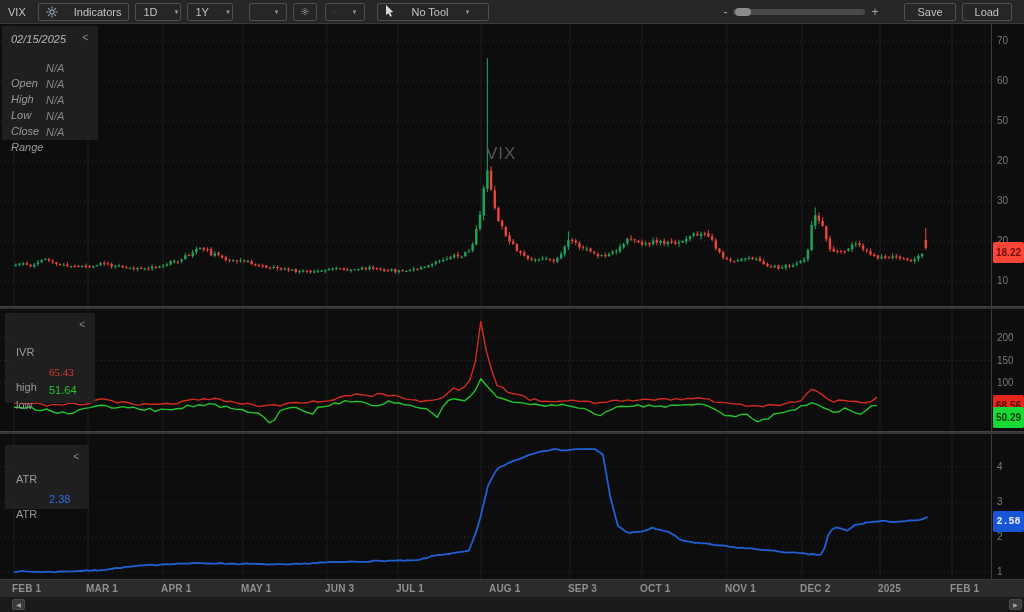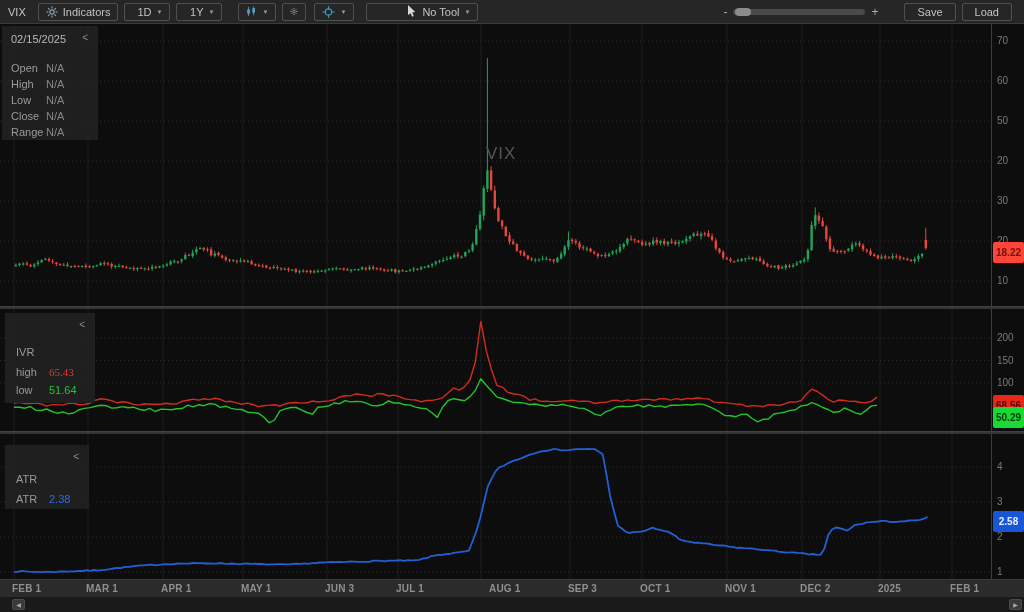--- a/index.html
+++ b/index.html
@@ -3,59 +3,59 @@
 <meta charset="utf-8">
 <style>
   html,body{margin:0;padding:0;background:#000;}
   .app{position:relative;width:1024px;height:612px;background:#0d0d0d;overflow:hidden;
        font-family:"Liberation Sans",sans-serif;-webkit-font-smoothing:antialiased;}
   
   .toolbar{position:absolute;top:0;left:0;width:1024px;height:24px;background:#262626;
            border-bottom:1px solid #3a3a3a;display:flex;align-items:center;padding:0 8px;box-sizing:border-box;}
   .symbol{color:#c5c5c5;font-size:11px;margin-right:12px;}
   .tb-btn{height:18px;border:1px solid #4f4f4f;border-radius:2px;background:transparent;color:#c2c2c2;
-          font-size:11px;display:flex;align-items:center;gap:5px;padding:0 7px;box-sizing:border-box;cursor:default;}
+          font-size:11px;display:flex;align-items:center;gap:16px;padding:0 7px;box-sizing:border-box;cursor:default;}
   .tb-btn + .tb-btn{margin-left:6px;}
-  .sel{justify-content:flex-end;}
+  .sel{justify-content:flex-start;}
   .caret{font-size:6px;color:#9a9a9a;line-height:1;}
   .icon{display:block;}
   .spacer{flex:1;}
   .zoom-sign{color:#aaa;font-size:12px;padding:0 6px;cursor:default;}
   .zoom-track{width:132px;height:6px;background:#4a4a4a;border-radius:3px;position:relative;}
   .zoom-handle{position:absolute;left:2px;top:-1px;width:16px;height:8px;background:#8b8b8b;border-radius:4px;}
   .save-btn{margin-left:20px;}
   .load-btn{margin-left:18px;margin-right:4px;}
   
   svg.panel{position:absolute;left:0;display:block;}
   #main-svg{top:24px;width:991px;height:282px;}
   #ivr-svg{top:309px;width:991px;height:122px;}
   #atr-svg{top:434px;width:991px;height:145px;}
   .divider{position:absolute;left:0;width:1024px;height:3px;background:#353535;border-top:1px solid #414141;box-sizing:border-box;z-index:6;}
   #div1{top:306px;} #div2{top:431px;}
   .watermark{position:absolute;left:486px;top:144px;font-size:17px;letter-spacing:1px;color:#565656;z-index:2;}
   
   .overlay{position:absolute;background:rgba(33,33,33,0.93);z-index:5;font-size:11px;}
-  #ohlc-box{left:2px;top:26px;width:96px;height:114px;}
+  #ohlc-box{left:2px;top:26px;width:96px;height:114px;font-style:italic;}
   #ivr-box{left:5px;top:313px;width:90px;height:90px;}
   #atr-box{left:5px;top:445px;width:84px;height:64px;}
   .collapse{position:absolute;right:10px;top:6px;color:#8f8f8f;font-size:10px;cursor:default;}
   .date-label{position:absolute;left:9px;top:7px;color:#b8b8b8;}
-  .o-row{position:absolute;left:9px;color:#9a9a9a;}
+  .o-row{position:absolute;left:9px;color:#9a9a9a;margin-top:15px;}
   .o-val{position:absolute;left:44px;color:#868686;}
   .p-title{position:absolute;left:11px;color:#9a9a9a;}
   .red-val{color:#e03a30;font-family:Liberation Serif, serif;} .green-val{color:#24c52c;} .blue-val{color:#2e6ce0;}
   
   .yaxis{position:absolute;left:991px;top:24px;width:33px;height:555px;border-left:1px solid #3c3c3c;box-sizing:border-box;z-index:4;}
   .ytick{position:absolute;left:5px;font-size:10px;color:#7a7a7a;}
   .axis-flag{position:absolute;left:1px;width:31px;text-align:center;font-size:10px;font-weight:bold;
              border-radius:2px;padding:5px 0;z-index:7;}
   #flag-main{top:218px;background:#ff4438;color:#6e120a;}
   #flag-ivr-high{top:371px;background:#e8271a;color:#4a0b05;}
   #flag-ivr-low{top:383px;background:#1ad934;color:#07400e;}
-  #flag-atr{top:487px;background:#1756d6;color:#e8eefc;}
+  #flag-atr{top:487px;background:#1756d6;color:#e8eefc;font-family:Liberation Mono, monospace;}
   
   .xaxis{position:absolute;left:0;top:579px;width:1024px;height:18px;background:#2b2b2b;border-top:1px solid #3a3a3a;box-sizing:border-box;z-index:6;}
   .xtick{position:absolute;top:3px;font-size:10px;font-weight:bold;color:#8f8f8f;letter-spacing:0.2px;white-space:nowrap;}
   .scrollrow{position:absolute;left:0;top:597px;width:1024px;height:15px;background:#1a1a1a;z-index:6;}
   .scroll-btn{position:absolute;top:2px;width:13px;height:11px;background:#3a3a3a;border:1px solid #4a4a4a;border-radius:2px;
               color:#a8a8a8;font-size:6px;display:flex;align-items:center;justify-content:center;box-sizing:border-box;}
   #scroll-left{left:12px;} #scroll-right{right:2px;}
 </style>
 </head>
 <body>

